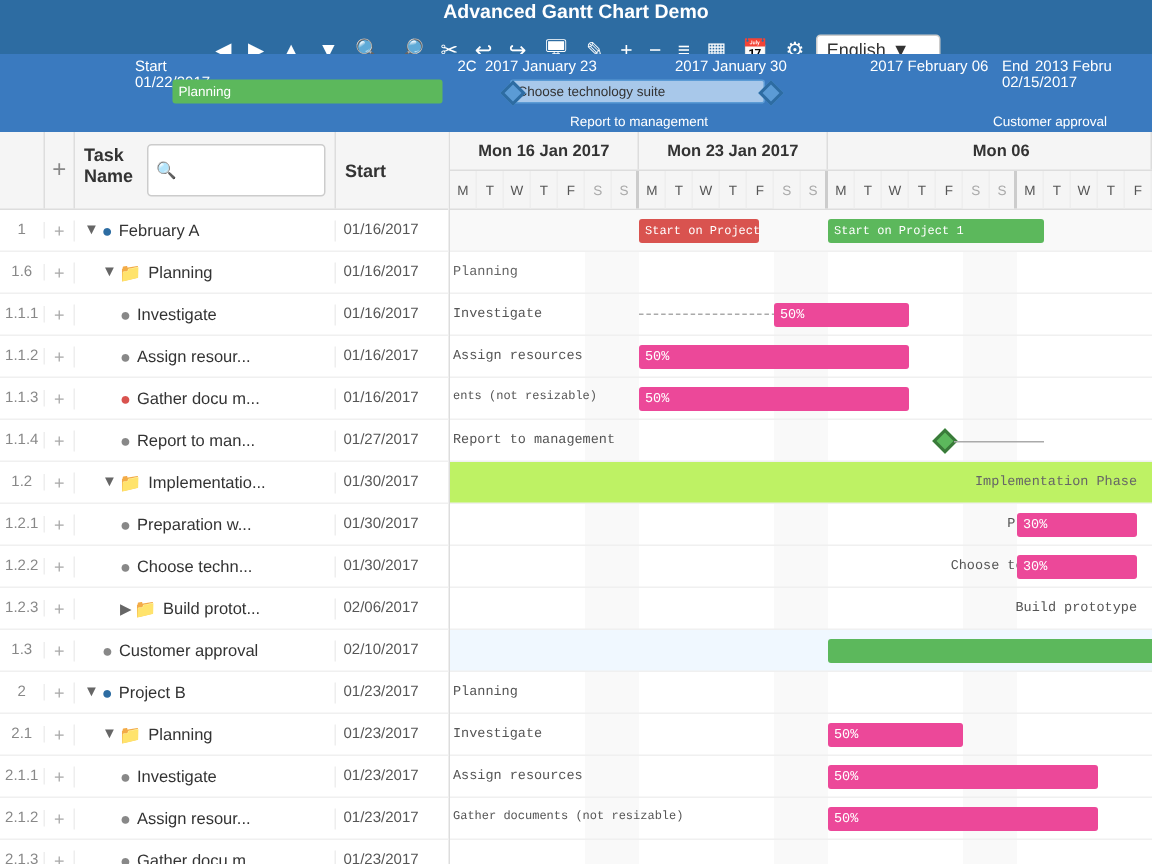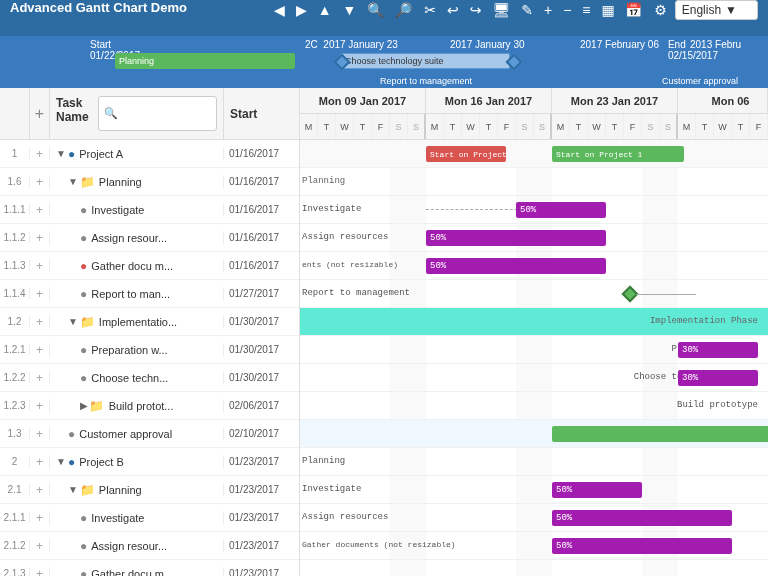--- a/index.html
+++ b/index.html
@@ -4,23 +4,24 @@
   <style>
     * { box-sizing: border-box; margin: 0; padding: 0; }
     body { font-family: Arial, sans-serif; font-size: 12px; background: #f0f0f0; overflow: hidden; width: 768px; height: 576px; }
 
     
     .header-bar {
       background: #2d6ca2;
       color: white;
       height: 36px;
       display: flex;
-      align-items: flex-start;
+      align-items: center;
       padding: 0 10px;
       gap: 8px;
+      flex-direction: column;
     }
     .header-title { font-size: 13px; font-weight: bold; flex: 1; }
     .header-icons { display: flex; gap: 5px; align-items: center; }
     .header-icon { color: white; font-size: 14px; cursor: pointer; padding: 2px 3px; }
     .language-select {
       background: white;
       border: 1px solid #ccc;
       border-radius: 3px;
       padding: 2px 20px 2px 6px;
       font-size: 12px;
@@ -249,21 +250,21 @@
       top: 6px;
       border-radius: 2px;
       display: flex;
       align-items: center;
       font-size: 9px;
       padding: 0 4px;
       white-space: nowrap;
       overflow: hidden;
     }
     .bar-green { background: #5cb85c; color: white; }
-    .bar-blue { background: #a21caf; color: white; }
+    .bar-blue { background: #ec4899; color: white; }
     .bar-red { background: #d9534f; color: white; }
     .bar-light-blue { background: #a8c8ea; color: #333; }
 
     .gantt-label {
       position: absolute;
       font-size: 9px;
       color: #555;
       top: 8px;
       white-space: nowrap;
     }
@@ -361,21 +362,21 @@
     </div>
 
     <div class="task-list">
 
       <div class="task-row">
         <div class="row-num">1</div>
         <div class="row-add">+</div>
         <div class="row-task indent-1">
           <span class="expand-arrow">▼</span>
           <span class="task-icon icon-circle-blue">●</span>
-          <span class="task-name-text">Project A</span>
+          <span class="task-name-text">February A</span>
         </div>
         <div class="row-start">01/16/2017</div>
       </div>
 
       <div class="task-row">
         <div class="row-num">1.6</div>
         <div class="row-add">+</div>
         <div class="row-task indent-2">
           <span class="expand-arrow">▼</span>
           <span class="task-icon icon-folder">📁</span>
@@ -529,21 +530,20 @@
       </div>
 
     </div>
   </div>
 
   <div class="right-panel">
 
     <div class="gantt-header">
 
       <div class="week-headers">
-        <div class="week-col" style="width:126px; border-right:1px solid #ddd;">Mon 09 Jan 2017</div>
         <div class="week-col" style="width:126px; border-right:1px solid #ddd;">Mon 16 Jan 2017</div>
         <div class="week-col" style="width:126px; border-right:1px solid #ddd;">Mon 23 Jan 2017</div>
         <div class="week-col" style="flex:1;margin-left:16px;">Mon 06</div>
       </div>
 
       <div class="day-headers">
 
         <div class="day-col">M</div>
         <div class="day-col">T</div>
         <div class="day-col">W</div>
@@ -583,21 +583,21 @@
         <div style="position:absolute; top:0; bottom:0; left:90px; width:36px; background:rgba(0,0,0,0.025);"></div>
         <div style="position:absolute; top:0; bottom:0; left:216px; width:36px; background:rgba(0,0,0,0.025);"></div>
         <div style="position:absolute; top:0; bottom:0; left:342px; width:36px; background:rgba(0,0,0,0.025);"></div>
 
         <div class="gantt-row" style="background:#f9f9f9;">
 
           <div class="gantt-bar bar-red" style="left:126px; width:80px; font-size:8px;">
             <span>Start on Project A</span>
           </div>
 
-          <div class="gantt-bar bar-green" style="left:252px; width:132px; font-size:8px;">
+          <div class="gantt-bar bar-green" style="left:252px; width:144px; font-size:8px;">
             <span>Start on Project 1</span>
           </div>
         </div>
 
         <div class="gantt-row">
           <div class="gantt-label" style="left:2px; color:#666;">Planning</div>
         </div>
 
         <div class="gantt-row">
           <div class="gantt-label" style="left:2px;">Investigate</div>
@@ -624,21 +624,21 @@
         </div>
 
         <div class="gantt-row">
           <div class="gantt-label" style="left:2px;">Report to management</div>
 
           <div style="position:absolute; width:12px; height:12px; background:#5cb85c; border:2px solid #3a7a3a; transform:rotate(45deg); top:8px; left:324px;"></div>
 
           <div style="position:absolute; top:14px; left:336px; width:60px; border-top:1px solid #aaa;"></div>
         </div>
 
-        <div class="gantt-row" style="background:#5eead4;">
+        <div class="gantt-row" style="background:#bef264;">
           <div class="gantt-label" style="right:10px; color:#666;">Implementation Phase</div>
         </div>
 
         <div class="gantt-row">
           <div class="gantt-label" style="right:10px;">Preparation work</div>
           <div class="gantt-bar bar-blue" style="left:378px; width:80px;">
             <span>30%</span>
           </div>
         </div>
 

